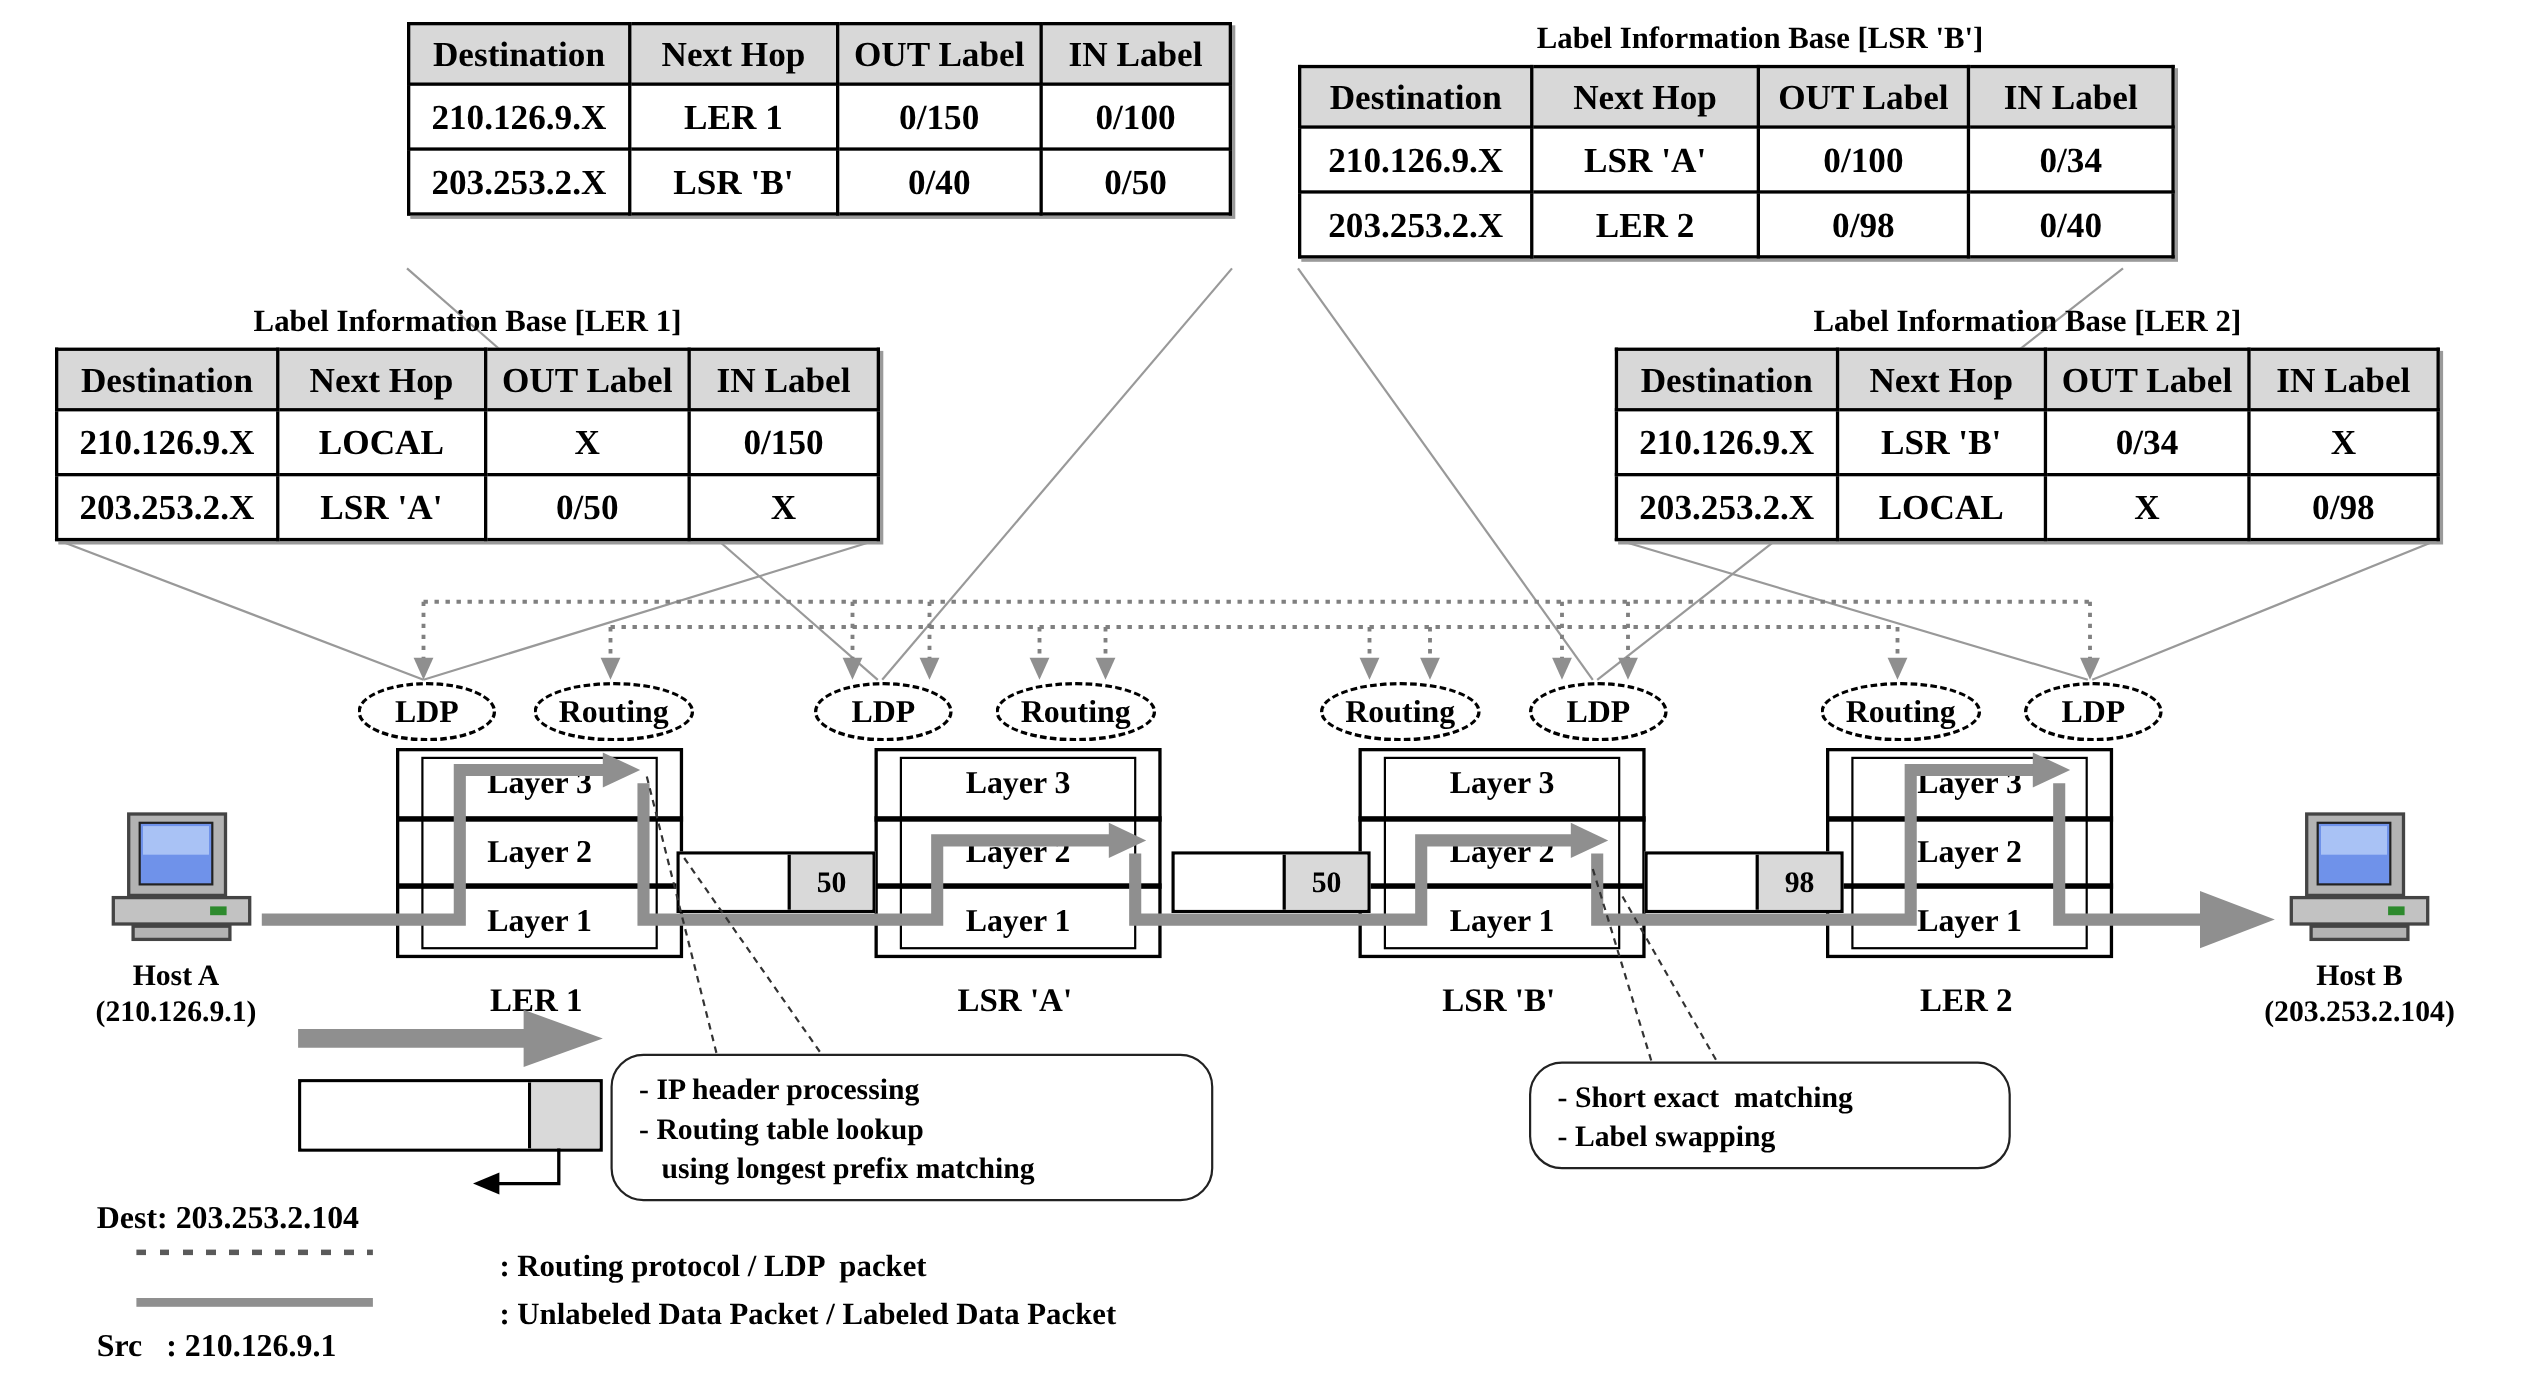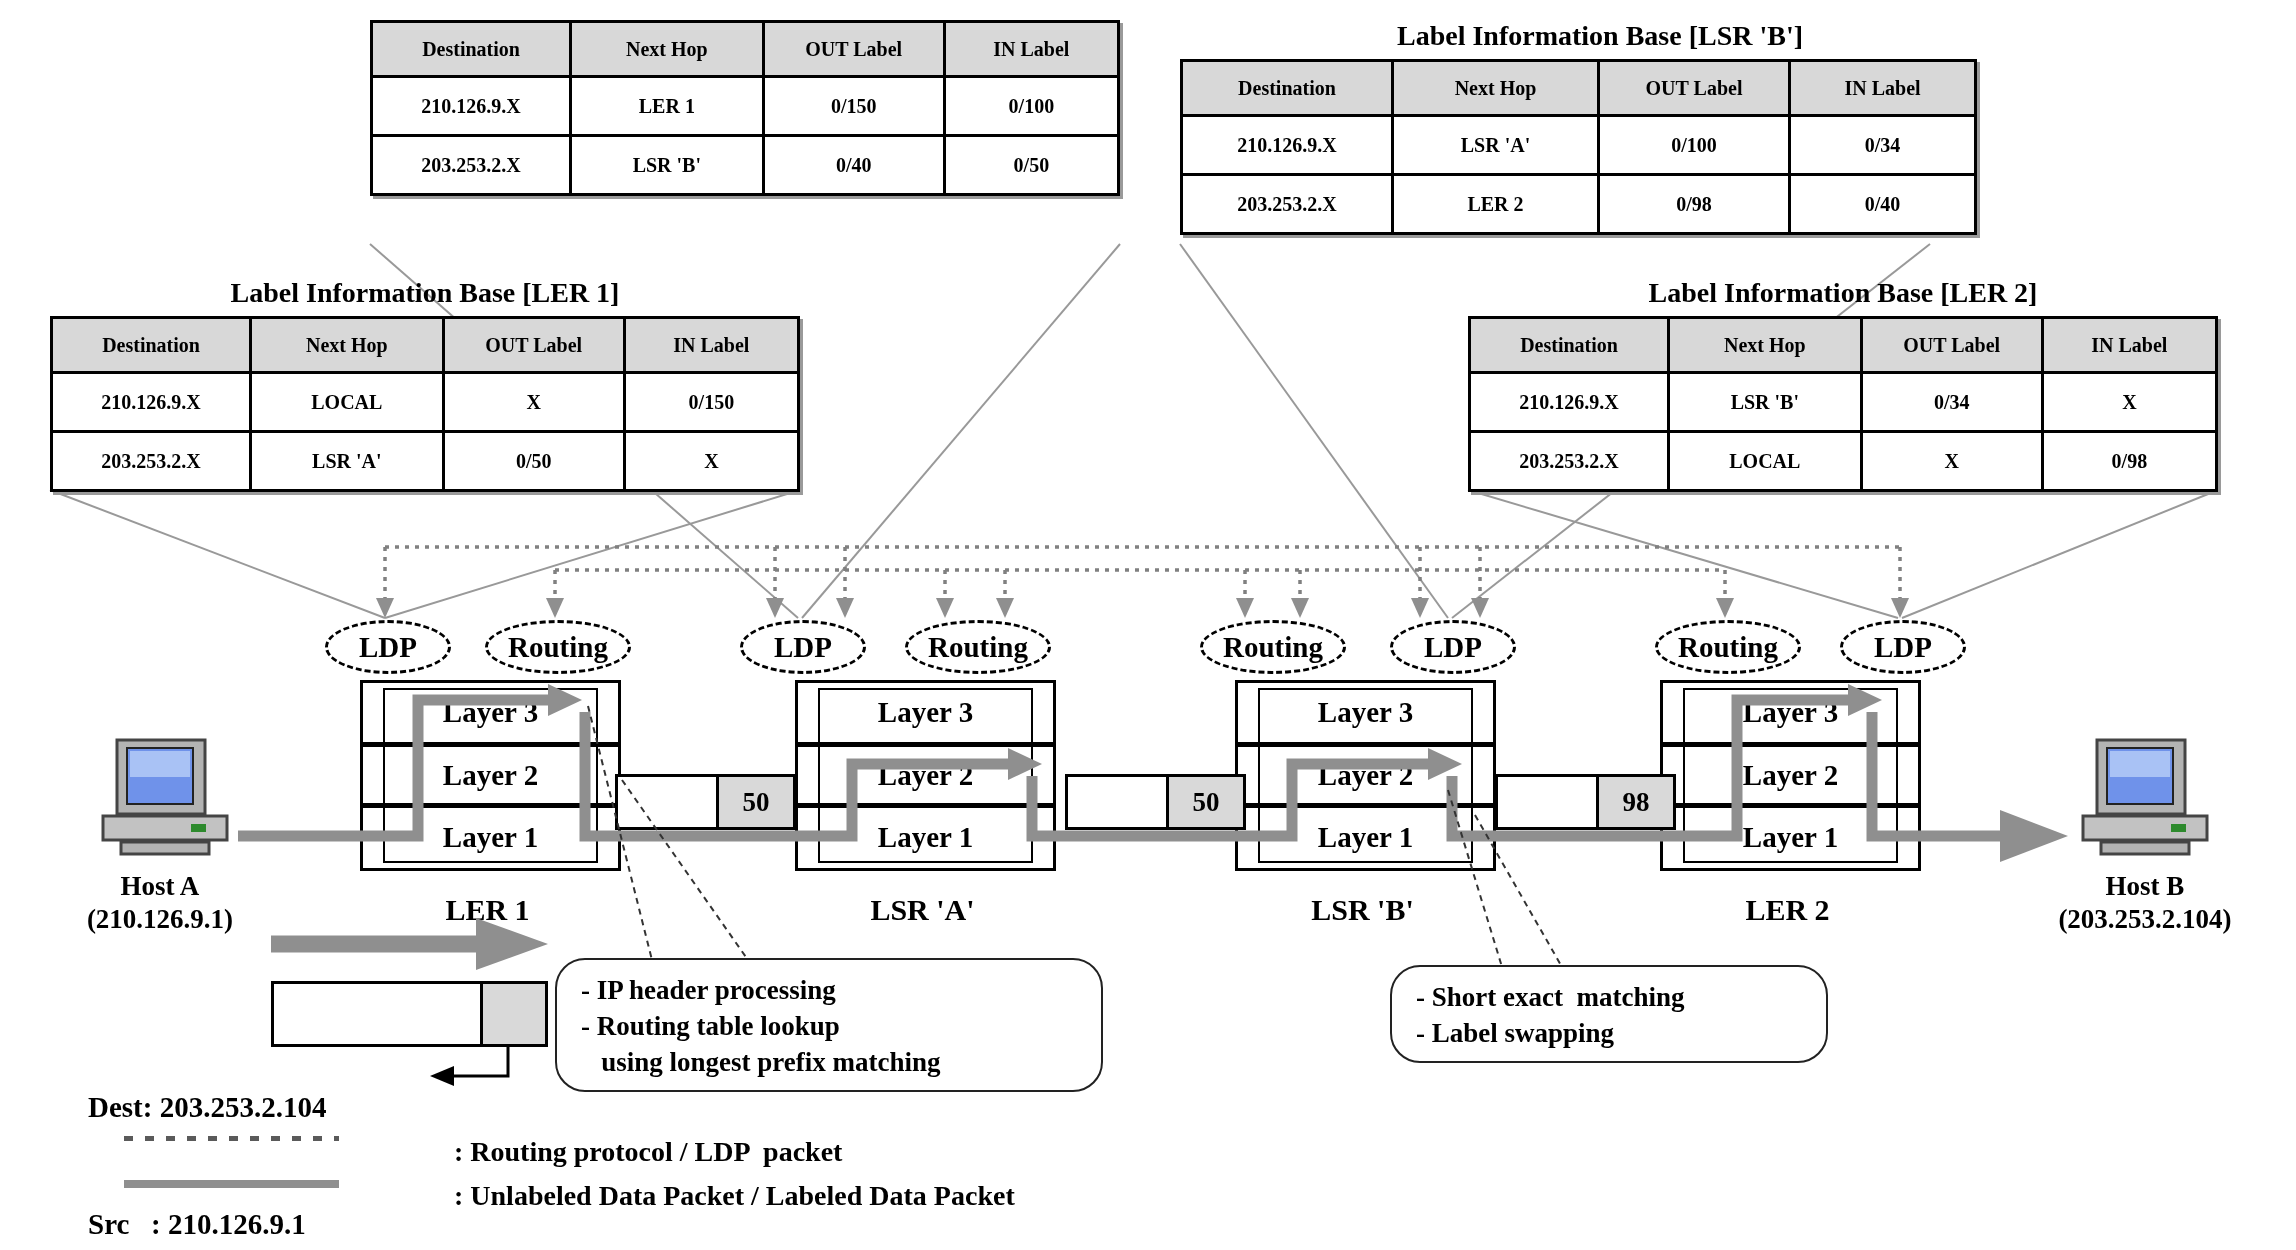--- a/index.html
+++ b/index.html
@@ -7,21 +7,21 @@
           font-family:"Liberation Serif","DejaVu Serif",serif;font-weight:bold;color:#000;}
   svg.layer{position:absolute;left:0;top:0;pointer-events:none;}
   #bg-lines{z-index:0;}
   #fg-lines{z-index:2;}
 
   
   .lib{position:absolute;z-index:1;}
   .lib-title{text-align:center;font-size:28px;margin-bottom:7px;white-space:nowrap;}
   table.lib-table{border-collapse:collapse;background:#fff;box-shadow:3px 3px 0 #9a9a9a;}
   table.lib-table th,table.lib-table td{border:3px solid #000;text-align:center;
-      font-size:20px;font-weight:bold;height:52px;padding:0 4px;white-space:nowrap;}
+      font-size:32px;font-weight:bold;height:52px;padding:0 4px;white-space:nowrap;}
   table.lib-table th{background:#d8d8d8;}
   table.lib-table td{background:#fff;height:56px;}
   .c0{width:200px;} .c1{width:195px;} .c2{width:180px;margin-top:11px;} .c3{width:175px;}
 
   
   .ellipse{position:absolute;z-index:1;height:48px;border:3px dashed #000;border-radius:50%;
       background:#fff;display:flex;align-items:center;justify-content:center;font-size:29px;}
 
   
   .stack{position:absolute;z-index:1;width:255px;height:185px;background:#fff;border:3px solid #000;}

